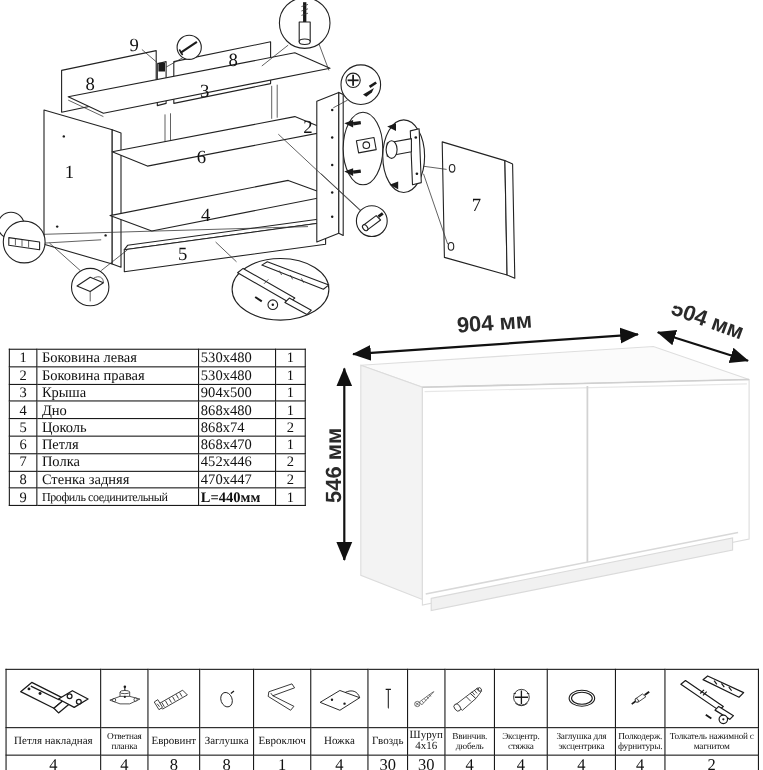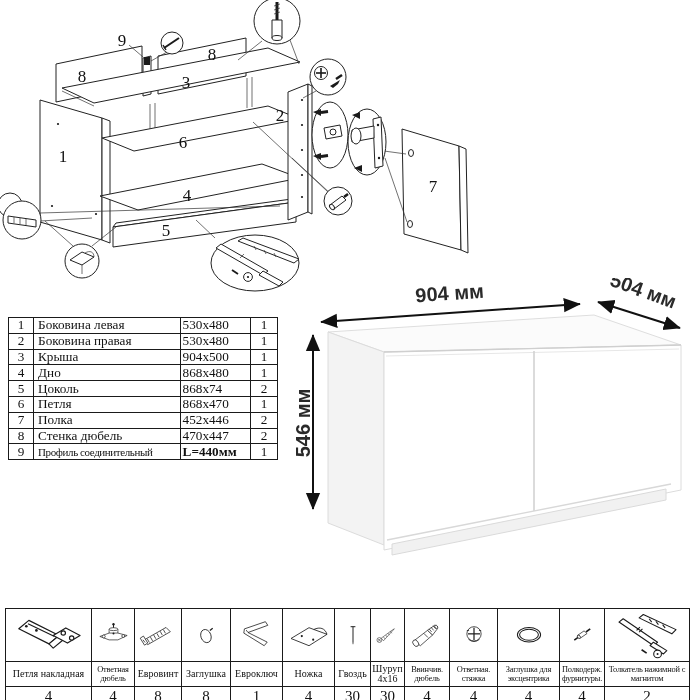--- a/index.html
+++ b/index.html
@@ -385,21 +385,21 @@
           <td class="qty">1</td>
         </tr>
         <tr>
           <td class="num">7</td>
           <td class="name">Полка</td>
           <td class="size">452x446</td>
           <td class="qty">2</td>
         </tr>
         <tr>
           <td class="num">8</td>
-          <td class="name">Стенка дюбель</td>
+          <td class="name">Стенка задняя</td>
           <td class="size">470x447</td>
           <td class="qty">2</td>
         </tr>
         <tr>
           <td class="num">9</td>
           <td class="name long">Профиль соединительный</td>
           <td class="size left">L=440мм</td>
           <td class="qty">1</td>
         </tr>
       </tbody>
@@ -514,29 +514,29 @@
             </svg>
           </td>
           <td class="kit-icon-cell">
             <svg viewBox="0 0 80 56">
               <use href="#push-latch-icon" xlink:href="#push-latch-icon"></use>
             </svg>
           </td>
         </tr>
       <tr id="kit-names">
           <td class="kit-name">Петля накладная</td>
-          <td class="kit-name tiny">Ответная дюбель</td>
+          <td class="kit-name tiny">Ответная планка</td>
           <td class="kit-name">Евровинт</td>
           <td class="kit-name">Заглушка</td>
           <td class="kit-name">Евроключ</td>
           <td class="kit-name">Ножка</td>
           <td class="kit-name">Гвоздь</td>
           <td class="kit-name">Шуруп 4x16</td>
           <td class="kit-name tiny">Ввинчив. дюбель</td>
-          <td class="kit-name tiny">Ответная. стяжка</td>
+          <td class="kit-name tiny">Эксцентр. стяжка</td>
           <td class="kit-name tiny">Заглушка для эксцентрика</td>
           <td class="kit-name tiny">Полкодерж. фурнитуры.</td>
           <td class="kit-name tiny">Толкатель нажимной с магнитом</td>
         </tr>
       <tr id="kit-qtys">
           <td class="kit-qty">4</td>
           <td class="kit-qty">4</td>
           <td class="kit-qty">8</td>
           <td class="kit-qty">8</td>
           <td class="kit-qty">1</td>

